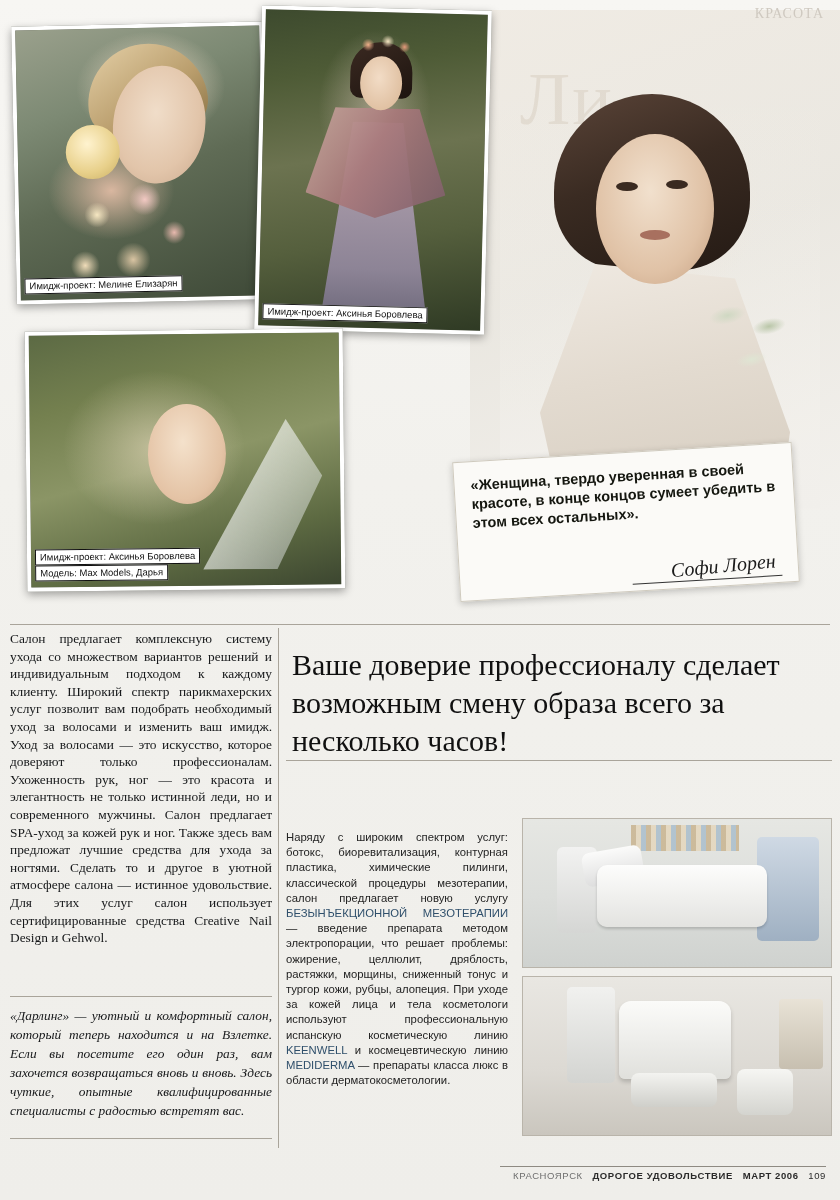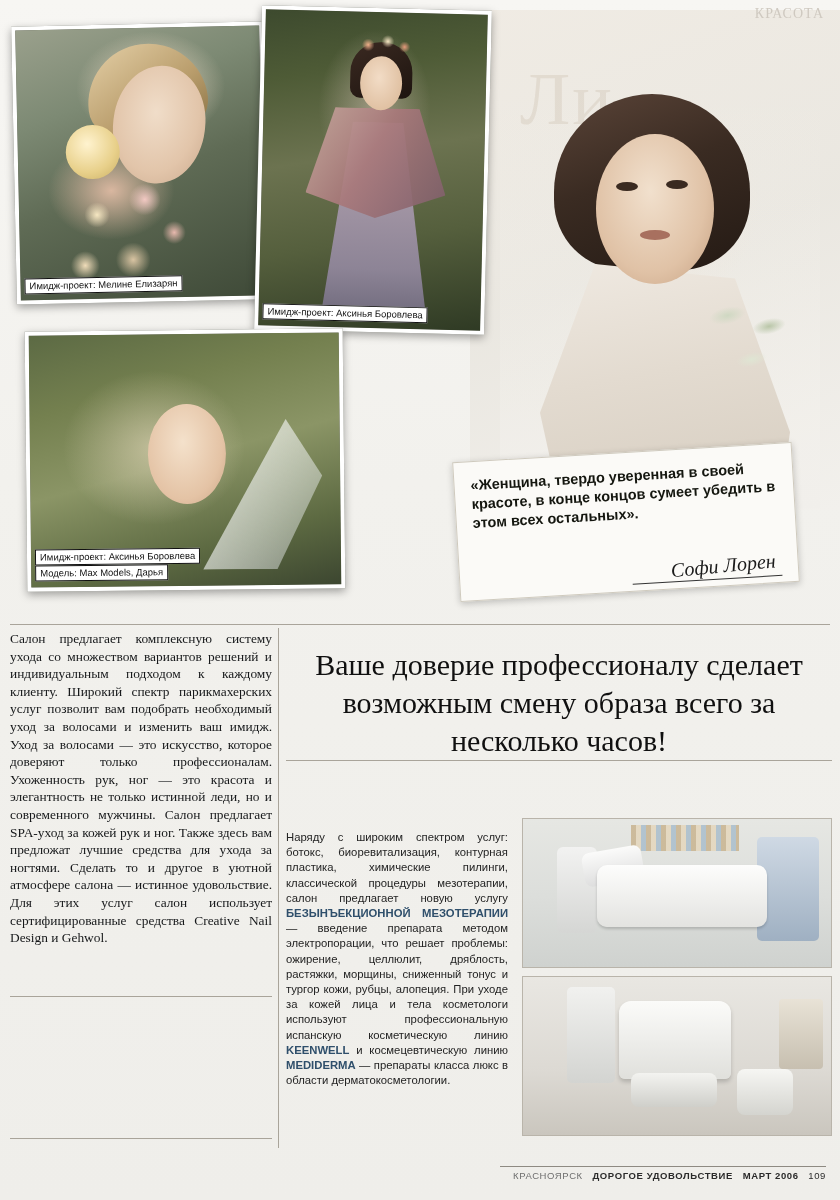--- a/index.html
+++ b/index.html
@@ -220,41 +220,41 @@
   .italic-note{
     position:absolute;left:10px;top:1006px;width:262px;
     font-family:"Liberation Serif",serif;
     font-style:italic;
     font-size:13.4px;line-height:19px;
     text-align:justify;color:#16181a;
   }
 
   
   .headline{
-    position:absolute;left:286px;top:646px;width:546px;
+    position:absolute;left:292px;top:646px;width:546px;
     font-family:"Liberation Serif",serif;
     font-size:30px;line-height:38px;
-    text-align:center;color:#101010;
+    text-align:left;color:#101010;
   }
 
   
   .article{
     position:absolute;left:286px;top:768px;width:546px;height:380px;
   }
   .art-title{
     position:absolute;left:0;top:4px;width:210px;
     font-family:"Liberation Sans",sans-serif;
     font-size:17px;line-height:21px;font-weight:700;color:#2f4f6b;
   }
   .art-body{
     position:absolute;left:0;top:62px;width:222px;
     font-family:"Liberation Sans",sans-serif;
     font-size:11.3px;line-height:15.2px;text-align:justify;color:#232323;
   }
-  .art-body .hl{color:#2f4f6b;font-weight:700;}
+  .art-body .hl{color:#2f4f6b;font-weight:400;}
   .art-photo{
     position:absolute;background:#9aa2a6;overflow:hidden;
     border:1px solid #b9b4aa;box-sizing:border-box;
   }
   #artPhoto1{left:236px;top:50px;width:310px;height:150px;}
   #artPhoto1 .inner{
     position:absolute;inset:0;
     background:
       linear-gradient(180deg,#e6e7e3 0%,#dcdedb 52%,#cfd2cf 100%);
   }
@@ -383,20 +383,21 @@
   <div class="hr" style="left:10px;top:624px;width:820px;"></div>
   <div class="vr" style="left:278px;top:628px;height:520px;"></div>
   <div class="hr" style="left:286px;top:760px;width:546px;"></div>
   <div class="hr" style="left:10px;top:996px;width:262px;"></div>
   <div class="hr" style="left:10px;top:1138px;width:262px;"></div>
 
   <div class="col-left">
     <p>Салон предлагает комплексную систему ухода со множеством вариантов решений и индивидуальным подходом к каждому клиенту. Широкий спектр парикмахерских услуг позволит вам подобрать необходимый уход за волосами и изменить ваш имидж. Уход за волосами — это искусство, которое доверяют только профессионалам. Ухоженность рук, ног — это красота и элегантность не только истинной леди, но и современного мужчины. Салон предлагает SPA-уход за кожей рук и ног. Также здесь вам предложат лучшие средства для ухода за ногтями. Сделать то и другое в уютной атмосфере салона — истинное удовольствие. Для этих услуг салон использует сертифицированные средства Creative Nail Design и Gehwol.</p>
   </div>
 
+  <div class="italic-note">«Дарлинг» — уютный и комфортный салон, который теперь находится и на Взлетке. Если вы посетите его один раз, вам захочется возвращаться вновь и вновь. Здесь чуткие, опытные квалифицированные специалисты с радостью встретят вас.</div>
 
   <div class="headline">Ваше доверие профессионалу сделает возможным смену образа всего за несколько часов!</div>
 
   <div class="article">
 
     <div class="art-body">
       <span>Наряду с широким спектром услуг: ботокс, биоревитализация, контурная пластика, химические пилинги, классической процедуры мезотерапии, салон предлагает новую услугу </span><span class="hl">БЕЗЫНЪЕКЦИОННОЙ МЕЗОТЕРАПИИ</span><span> — введение препарата методом электропорации, что решает проблемы: ожирение, целлюлит, дряблость, растяжки, морщины, сниженный тонус и тургор кожи, рубцы, алопеция. При уходе за кожей лица и тела косметологи используют профессиональную испанскую косметическую линию </span><span class="hl">KEENWELL</span><span> и космецевтическую линию </span><span class="hl">MEDIDERMA</span><span> — препараты класса люкс в области дерматокосметологии.</span>
     </div>
 
     <div class="art-photo" id="artPhoto1">

